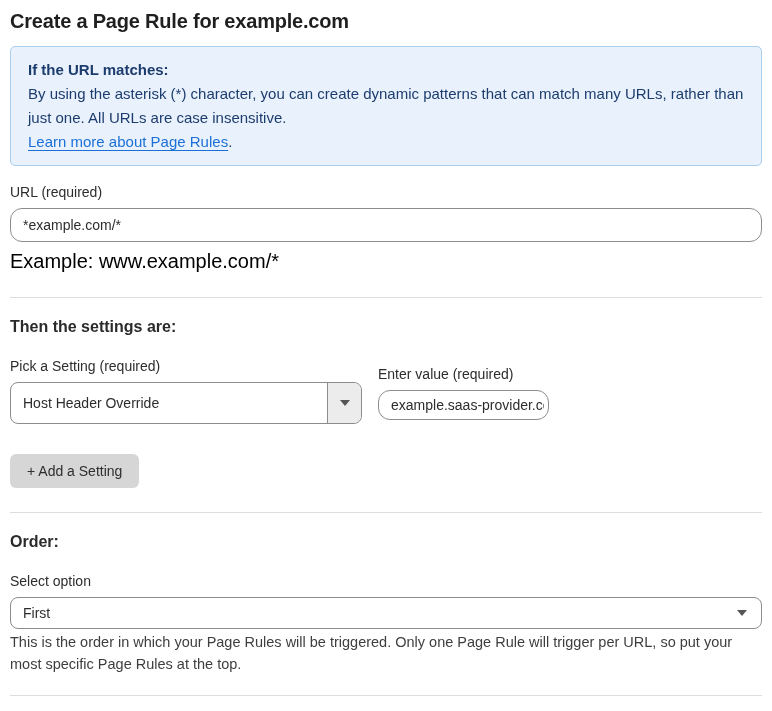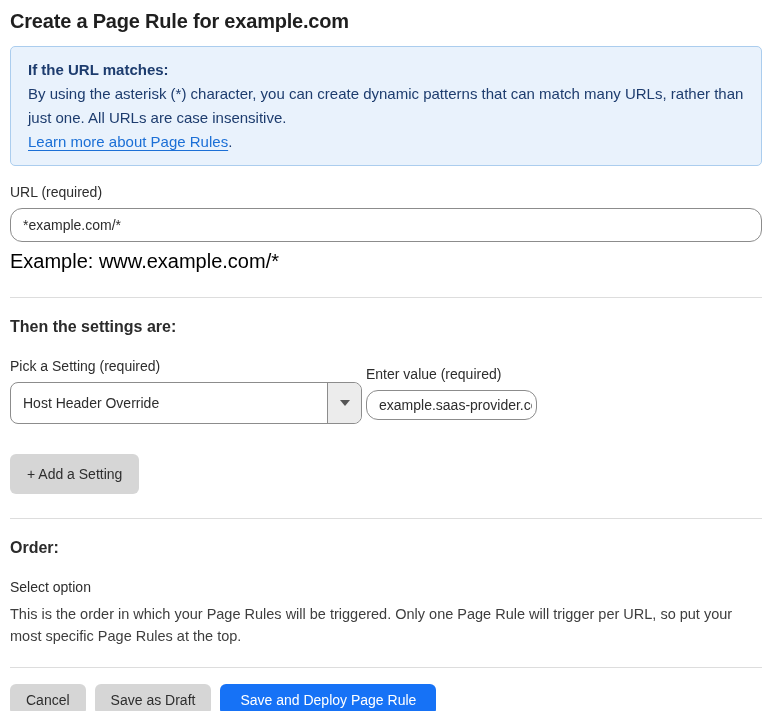--- a/index.html
+++ b/index.html
@@ -75,21 +75,21 @@
     border: none; height: 0;
     border-top: 1px solid var(--divider);
     margin: 24px 0 20px 0;
   }
 
   .section-heading {
     margin: 0 0 22px 0;
     font-size: 16px; font-weight: 700; color: #2B2B2B;
   }
 
-  .settings-row { display: flex; align-items: flex-start; gap: 4px; }
+  .settings-row { display: flex; align-items: flex-start; gap: 16px; }
   .setting-col { width: 352px; }
   .value-col { padding-top: 8px; }
 
   .select {
     border: 1px solid var(--input-border);
     border-radius: 8px;
     background: #fff;
     display: flex; align-items: center;
     font-size: 14px; color: var(--text-dark);
     cursor: pointer;
@@ -116,21 +116,21 @@
   .btn {
     font-family: "Liberation Sans", sans-serif;
     font-size: 14px;
     border: none; border-radius: 6px;
     cursor: pointer;
     color: #2E2E2E;
   }
   .btn-gray { background: var(--button-gray); }
   .btn-blue { background: var(--accent-blue); color: #ffffff; }
 
-  .add-setting-btn { margin-top: 30px; height: 40px; padding: 0 17px; }
+  .add-setting-btn { margin-top: 30px; height: 34px; padding: 0 17px; }
 
   .order-select { width: 100%; height: 32px; justify-content: space-between; padding-right: 14px; }
 
   .order-helper {
     margin: 2px 0 0 0;
     font-size: 14.5px; line-height: 22px; color: #3E3E3E;
   }
 
   .footer-divider { margin: 20px 0 0 0; }
   .footer-row { display: flex; gap: 9px; margin-top: 16px; }
@@ -177,20 +177,24 @@
     </div>
   </div>
 
   <button class="btn btn-gray add-setting-btn">+ Add a Setting</button>
 
   <hr class="divider">
 
   <h2 class="section-heading">Order:</h2>
 
   <label class="field-label">Select option</label>
+  <div class="select order-select">
+    <span class="select-value">First</span>
+    <span class="tri"></span>
+  </div>
   <p class="order-helper">This is the order in which your Page Rules will be triggered. Only one Page Rule will trigger per URL, so put your most specific Page Rules at the top.</p>
 
   <hr class="divider footer-divider">
 
   <div class="footer-row">
     <button class="btn btn-gray cancel-btn">Cancel</button>
     <button class="btn btn-gray save-draft-btn">Save as Draft</button>
     <button class="btn btn-blue save-deploy-btn">Save and Deploy Page Rule</button>
   </div>
 

